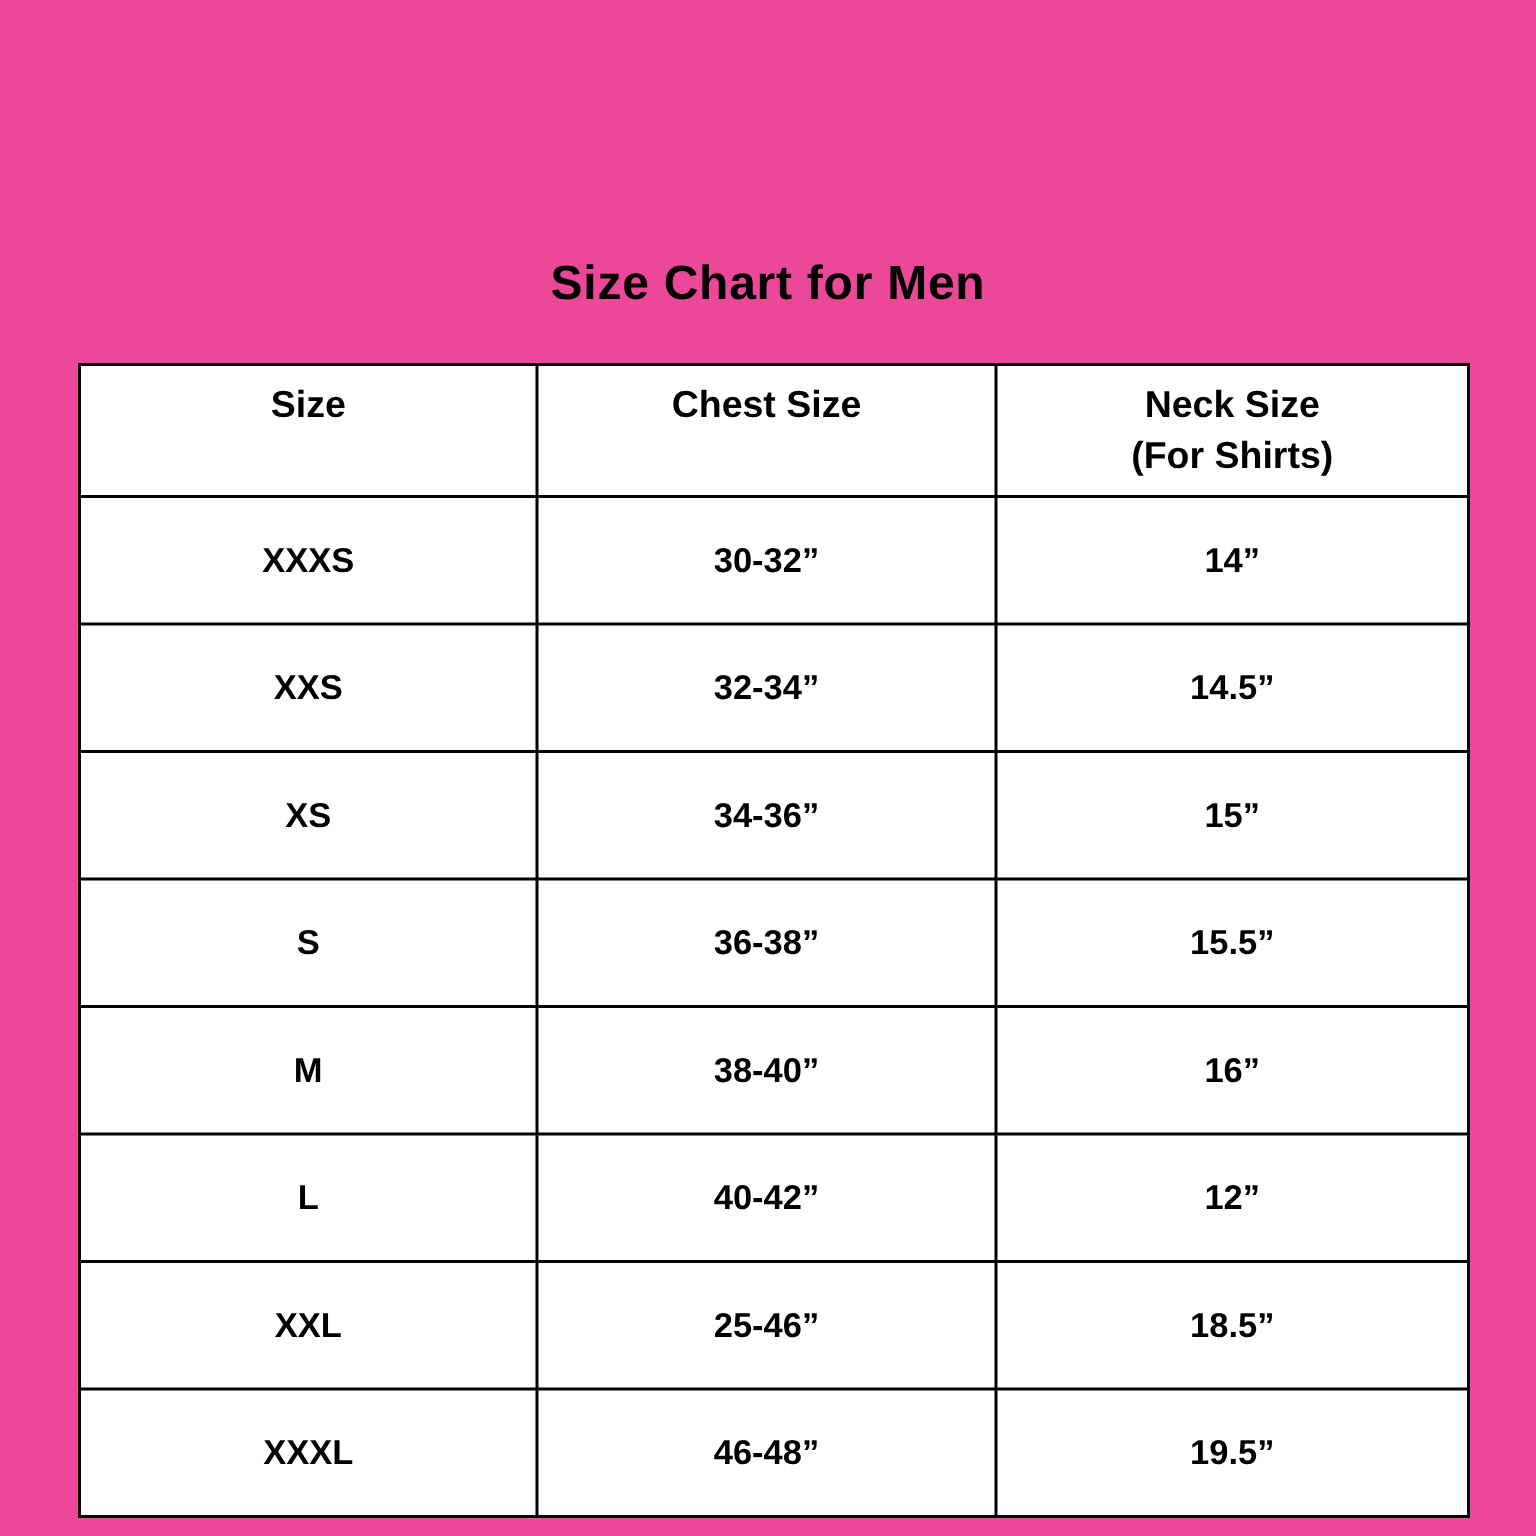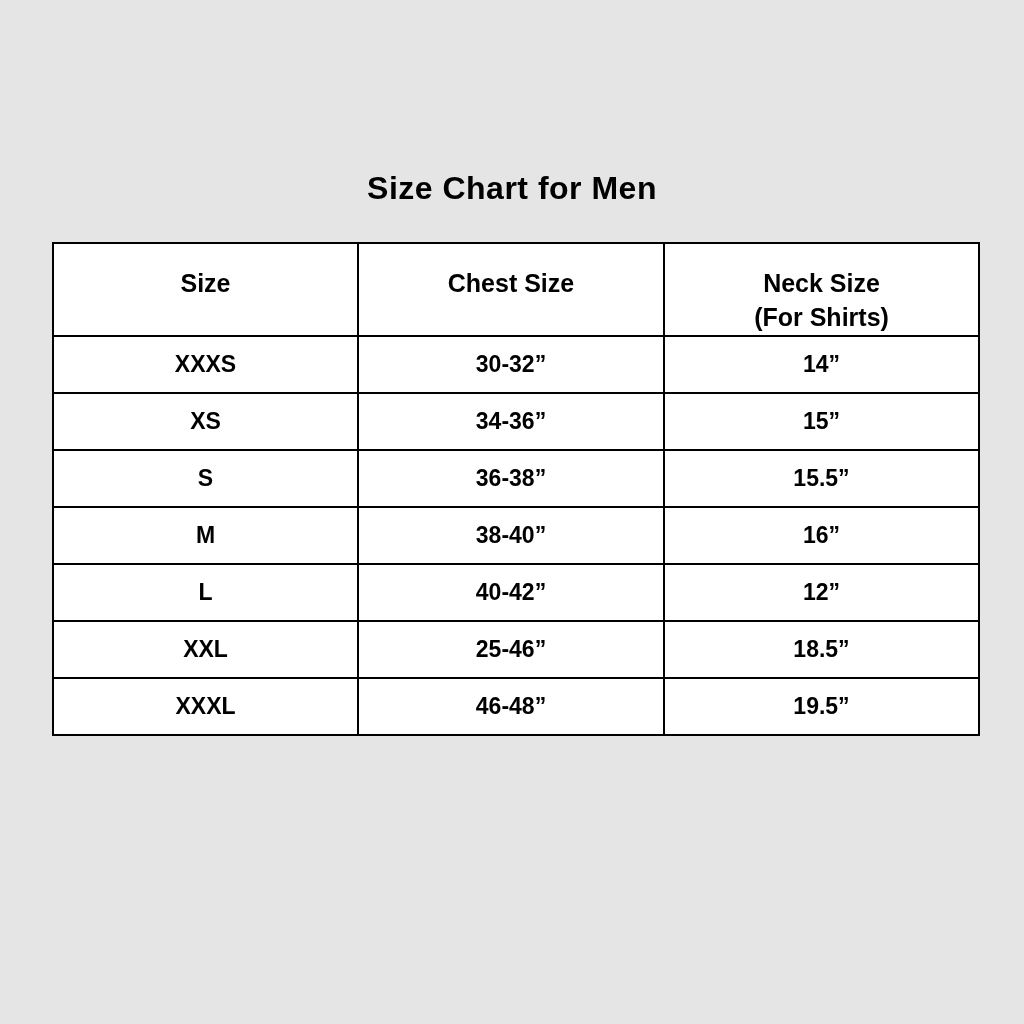--- a/index.html
+++ b/index.html
@@ -10,21 +10,21 @@
   body {
     width: 1024px;
     height: 1024px;
     font-family: "Liberation Sans", sans-serif;
     color: #000000;
   }
   .page {
     position: relative;
     width: 1024px;
     height: 1024px;
-    background: #e5e5e5;
+    background: #ec4899;
   }
   .title {
     position: absolute;
     top: 170px;
     left: 0;
     width: 100%;
     margin: 0;
     text-align: center;
     font-size: 32px;
     font-weight: 700;
@@ -43,28 +43,28 @@
     border: 2px solid #000000;
     text-align: center;
     font-weight: 700;
     background: #ffffff;
   }
   .size-table th {
     height: 88px;
     font-size: 25px;
     line-height: 34px;
     vertical-align: top;
-    padding-top: 22px;
+    padding-top: 9px;
     box-sizing: border-box;
   }
   .size-table td {
     height: 51px;
     font-size: 23px;
     vertical-align: middle;
-    padding: 2px;
+    padding: 16px;
   }
 </style>
 </head>
 <body>
 
 <div class="page">
 
   <h1 class="title">Size Chart for Men</h1>
 
   <table class="size-table">
@@ -85,20 +85,25 @@
           <span>Neck Size</span><br>
           <span>(For Shirts)</span>
         </th>
       </tr>
     </thead>
     <tbody id="table-body">
         <tr>
           <td>XXXS</td>
           <td>30-32”</td>
           <td>14”</td>
+        </tr>
+        <tr>
+          <td>XXS</td>
+          <td>32-34”</td>
+          <td>14.5”</td>
         </tr>
         <tr>
           <td>XS</td>
           <td>34-36”</td>
           <td>15”</td>
         </tr>
         <tr>
           <td>S</td>
           <td>36-38”</td>
           <td>15.5”</td>

